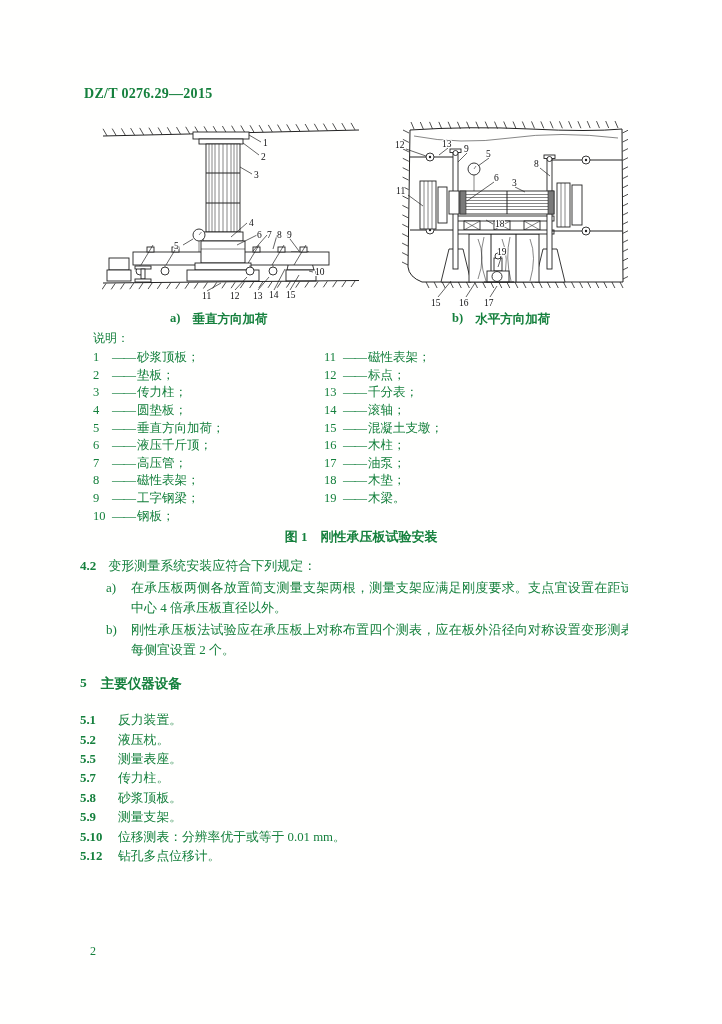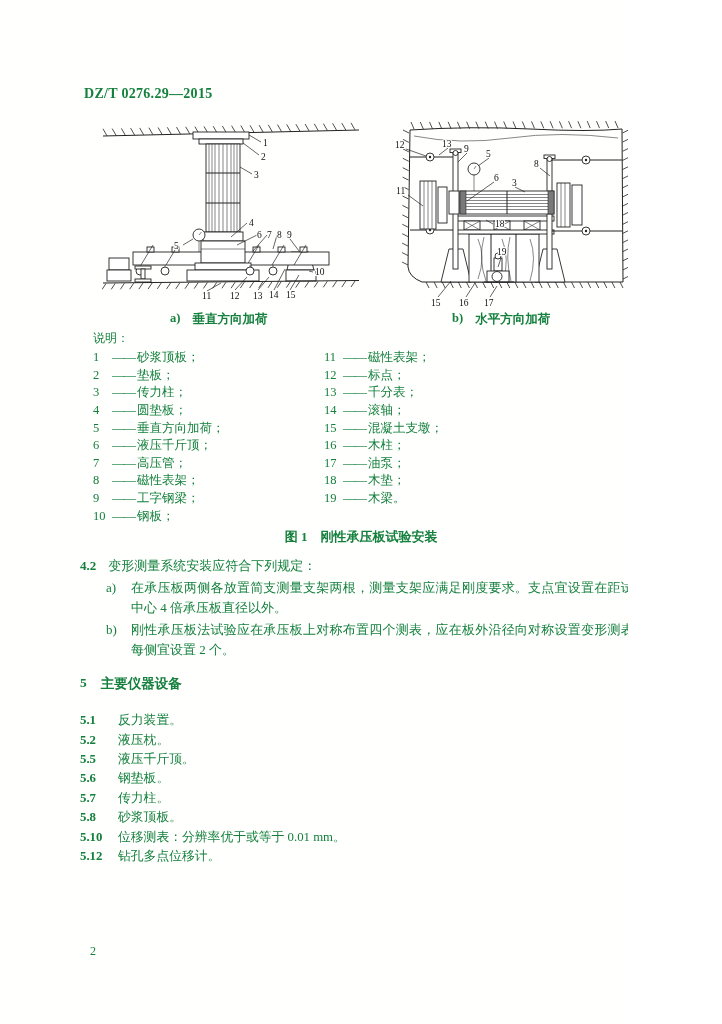--- a/index.html
+++ b/index.html
@@ -388,38 +388,38 @@
 
       <div class="cl-row">
         <span class="cl-num">5.2</span>
         <span class="cl-text">液压枕。</span>
       </div>
 
 
 
       <div class="cl-row">
         <span class="cl-num">5.5</span>
-        <span class="cl-text">液压千斤顶。</span>
-      </div>
-
-      <div class="cl-row">
-        <span class="cl-num">5.6</span>
-        <span class="cl-text">钢垫板。</span>
-      </div>
+        <span class="cl-text">测量表座。</span>
+      </div>
+
 
       <div class="cl-row">
         <span class="cl-num">5.7</span>
         <span class="cl-text">传力柱。</span>
       </div>
 
       <div class="cl-row">
         <span class="cl-num">5.8</span>
         <span class="cl-text">砂浆顶板。</span>
       </div>
 
+      <div class="cl-row">
+        <span class="cl-num">5.9</span>
+        <span class="cl-text">测量支架。</span>
+      </div>
 
       <div class="cl-row">
         <span class="cl-num">5.10</span>
         <span class="cl-text">位移测表：分辨率优于或等于 0.01 mm。</span>
       </div>
 
 
       <div class="cl-row">
         <span class="cl-num">5.12</span>
         <span class="cl-text">钻孔多点位移计。</span>

